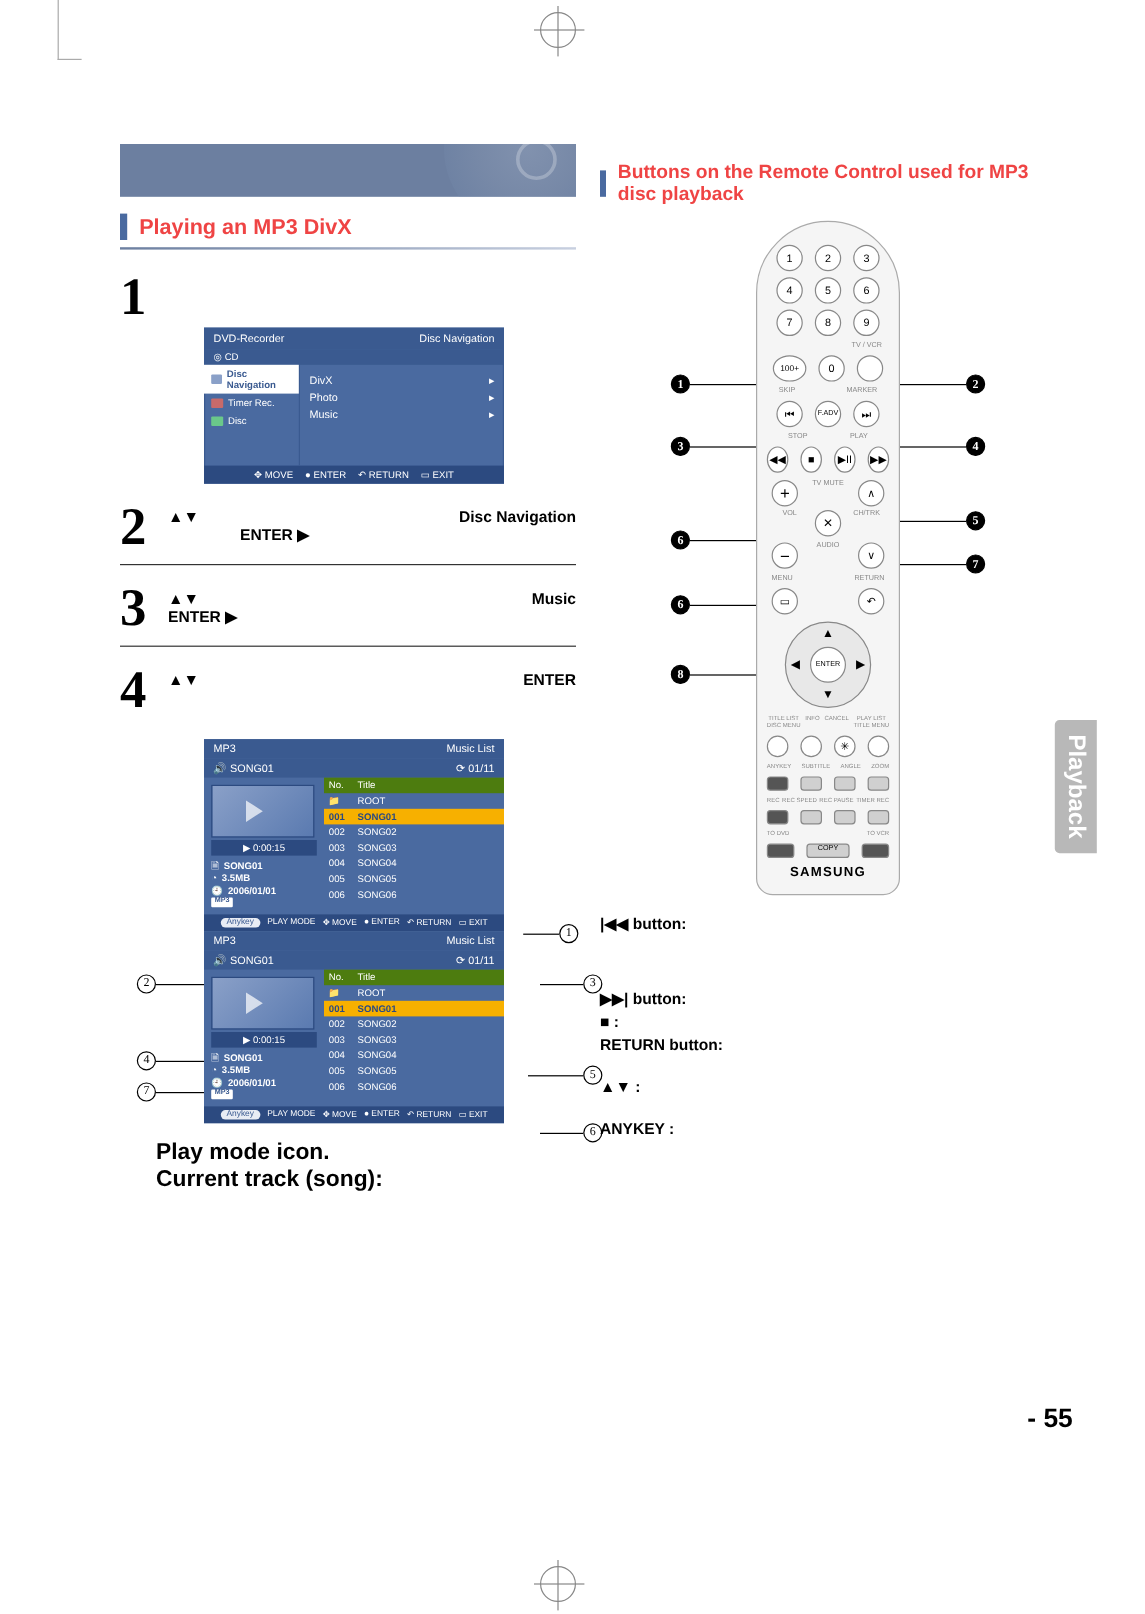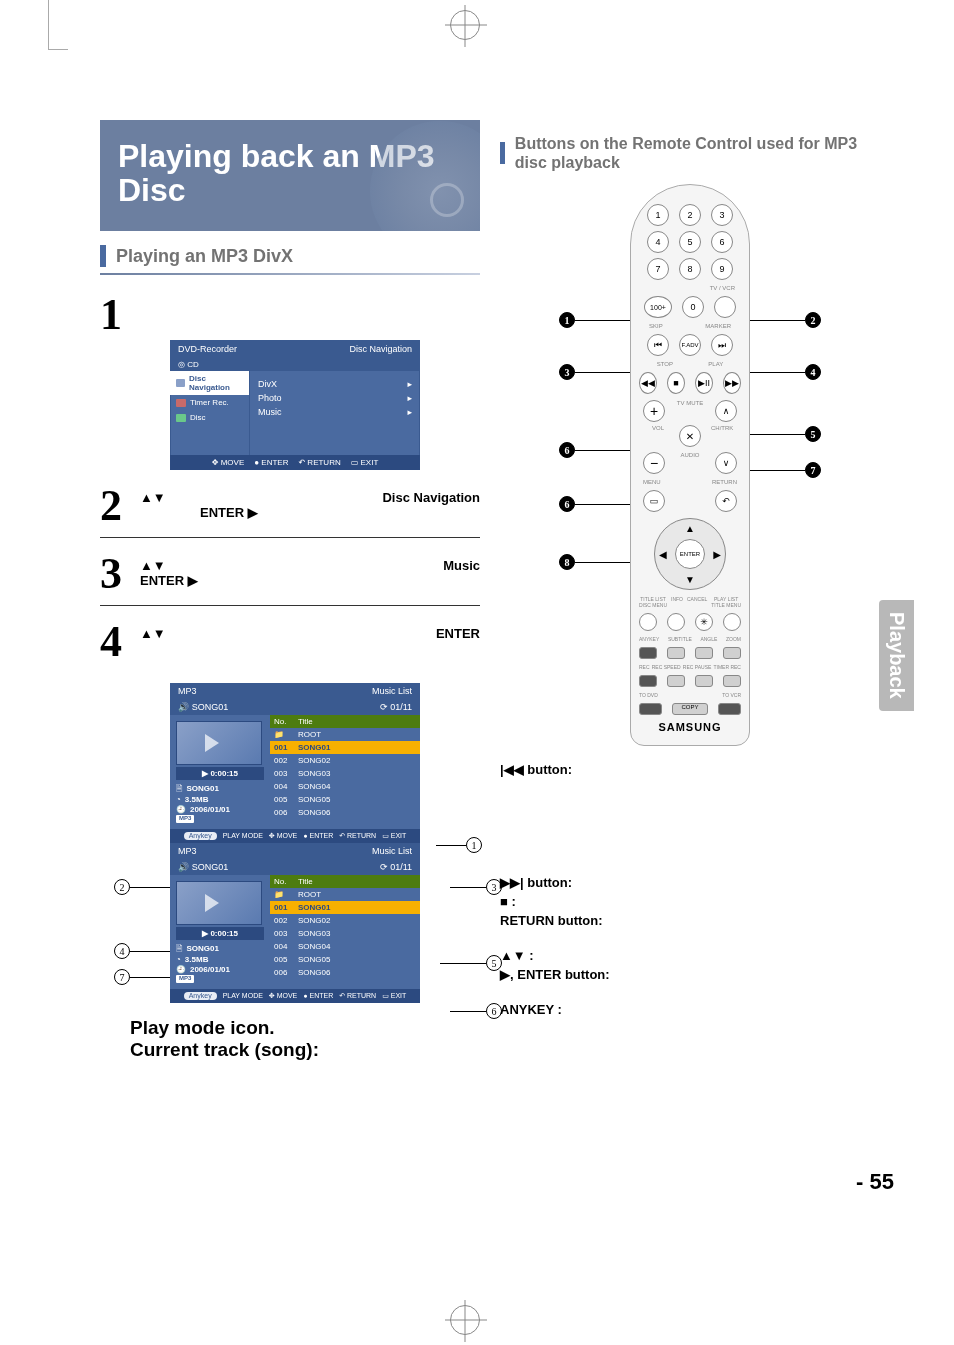--- a/index.html
+++ b/index.html
@@ -18,21 +18,21 @@
   .col-left { position:absolute; left:0; top:0; width:380px; }
   .col-right { position:absolute; left:400px; top:0; width:380px; }
 
   .title-block { background:#6c7fa0; color:#fff; padding:20px 18px 24px 18px; position:relative; overflow:hidden;}
   .title-block .big { font-size:32px; font-weight:bold; line-height:1.05; font-family:Arial,Helvetica,sans-serif; font-stretch:condensed;}
   .disc-shape { position:absolute; right:-30px; bottom:-30px; width:140px; height:140px; border-radius:50%; background:radial-gradient(circle,#a8b4c8 0%,#8d9cb5 40%,#7489aa 70%,#6c7fa0 100%); opacity:.35;}
   .disc-inner { position:absolute; right:16px; bottom:14px; width:34px; height:34px; border:3px solid rgba(255,255,255,.25); border-radius:50%;}
 
   .sec-head { display:flex; align-items:center; margin-top:14px; margin-bottom:6px;}
   .sec-bar  { width:6px; height:22px; background:#4a6aa0; margin-right:10px;}
-  .sec-title{ font-weight:bold; font-size:18px; color:#737373;}
+  .sec-title{ font-weight:bold; font-size:18px; color:#ef4444;}
   .sub-rule { height:2px; background:linear-gradient(to right,#6c7fa0,#c8d0e0); margin-bottom:14px;}
 
   .step-num { font-size:44px; font-weight:bold; font-family:"Times New Roman",serif; display:inline-block; width:40px; vertical-align:top;}
   .step-row { display:flex; align-items:flex-start; margin:6px 0 10px 0; border-bottom:1px solid #333; padding-bottom:6px;}
   .step-row .step-body { flex:1; font-size:13px; padding-top:10px;}
   .step-row:last-of-type { border-bottom:none;}
 
   
   .osd { background:#4a6aa0; width:250px; margin-left:70px; font-size:9px; color:#fff; position:relative; padding:0; box-shadow:0 0 0 1px #3a5a90 inset;}
   .osd-titlebar { background:#3a5a90; display:flex; justify-content:space-between; padding:4px 8px; font-size:9px;}
@@ -47,21 +47,21 @@
   .tiny-icon { display:inline-block;width:10px;height:8px;background:#8aa0c8;border-radius:1px;}
 
   
   .mlist { background:#4a6aa0; width:250px; margin-left:70px; color:#fff; font-size:9px;}
   .ml-head { background:#3a5a90; display:flex; justify-content:space-between; padding:3px 8px;}
   .ml-sub  { display:flex; justify-content:space-between; padding:3px 8px; background:#3a5a90;}
   .ml-body { display:flex;}
   .ml-left { width:100px; padding:6px;}
   .ml-icon { width:86px; height:44px; background:linear-gradient(135deg,#8aa0c8,#5a7ab0); border:1px solid #2c4a80; position:relative;}
   .ml-icon::after{content:"";position:absolute;left:28px;top:12px;border-left:14px solid #fff;border-top:9px solid transparent;border-bottom:9px solid transparent;opacity:.7;}
-  .ml-time { background:#2c4a80; text-align:center; font-size:8px; padding:2px; margin-top:2px;font-weight:bold;}
+  .ml-time { background:#2c4a80; text-align:center; font-size:8px; padding:2px; margin-top:2px;}
   .ml-info { font-size:8px; line-height:1.3; margin-top:4px;}
   .ml-info div{display:flex;gap:4px;align-items:center;}
   .ml-right{ flex:1; font-size:8px;}
   .ml-right .hdr{display:flex;background:#4d7c0f;padding:2px 4px;}
   .ml-right .hdr span:first-child{width:24px;}
   .ml-right .trk{display:flex;padding:2px 4px;}
   .ml-right .trk span:first-child{width:24px;}
   .ml-right .trk.sel{background:#f7b000;color:#2c4a80;font-weight:bold;}
   .ml-foot{background:#2c4a80;font-size:7px;padding:3px 4px;display:flex;gap:6px;justify-content:center;}
   .pill{display:inline-block;background:#e8ecf4;color:#3a5a90;border-radius:7px;padding:0 5px;font-size:7px;}
@@ -97,21 +97,20 @@
   <div class="reg-mark reg-mark-bottom"></div>
   <div class="side-tab">Playback</div>
   <div class="page-num">- 55</div>
 
   <div class="content">
 
     <div class="col-left">
       <div class="title-block">
         <div class="disc-shape"></div>
           <div class="disc-inner"></div>
-        <div class="big"><span>Playing back an MP3</span><br><span>Disc</span></div>
       </div>
 
       <div class="sec-head">
           <div class="sec-bar"></div>
           <div class="sec-title">Playing an MP3 DivX</div>
         </div>
       <div class="sub-rule"></div>
 
       <div style="display:flex;align-items:flex-start;">
         <div class="step-num">1</div>
@@ -510,25 +509,24 @@
               <div class="sq" style="width:36px;font-size:6px;text-align:center;">COPY</div>
               <div class="sq" style="background:#555;"></div>
             </div>
           <div class="brand">SAMSUNG</div>
         </div>
       </div>
 
       <div style="margin-top:16px;">
         <div class="kv">|◀◀ button:</div>
       </div>
-      <div style="margin-top:98px;">
+      <div style="margin-top:48px;">
         <div class="kv">▶▶| button:</div>
         <div class="kv">■ :</div>
         <div class="kv">RETURN button:</div>
         <div style="height:12px;"></div>
         <div class="kv">▲▼ :</div>
-        <div class="kv">▶, ENTER button:</div>
         <div style="height:12px;"></div>
         <div class="kv">ANYKEY :</div>
       </div>
     </div>
   </div>
 </div>
 
 </body></html>

